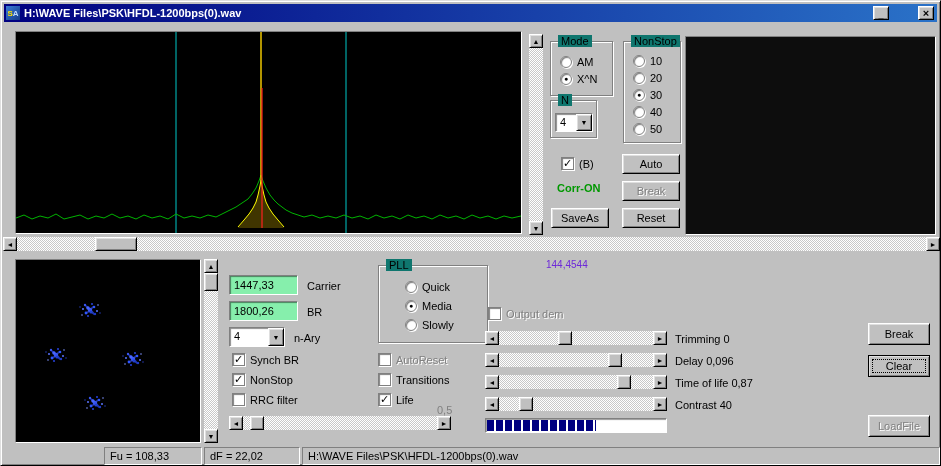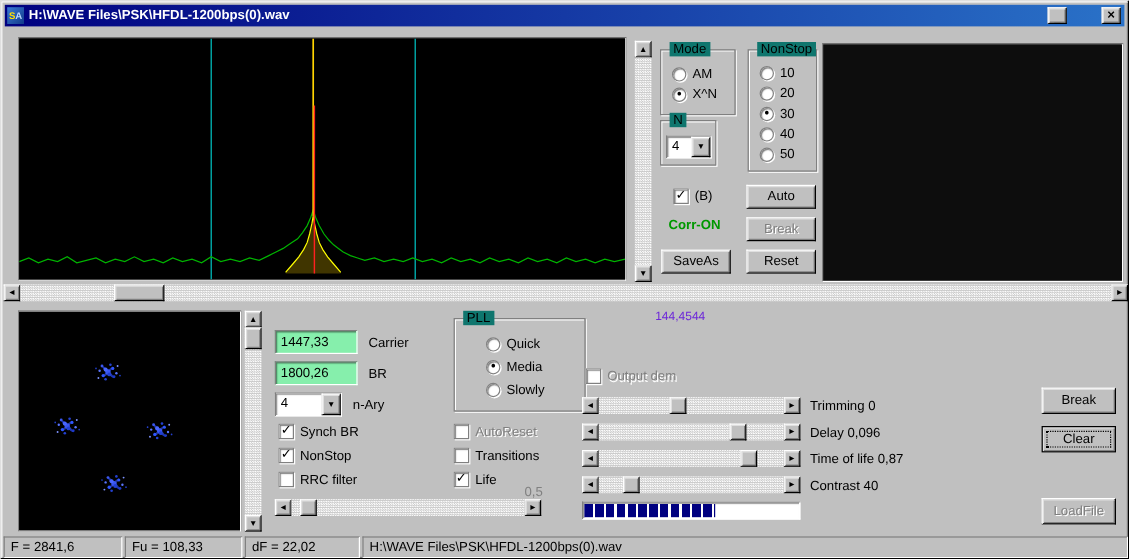--- a/index.html
+++ b/index.html
@@ -424,23 +424,20 @@
   <div class="btn" style="left:867px;top:322px;width:62px;height:22px;">
       <span>Break</span>
     </div>
   <div class="btn focused" style="left:867px;top:354px;width:62px;height:22px;">
       <span>Clear</span>
     </div>
   <div class="btn disabled" style="left:867px;top:414px;width:62px;height:22px;">
       <span>LoadFile</span>
     </div>
 
-  <div class="status-panel" style="left:2px;width:99px;">
-      <span>F = 2841,6</span>
-    </div>
   <div class="status-panel" style="left:103px;width:98px;">
       <span>Fu = 108,33</span>
     </div>
   <div class="status-panel" style="left:203px;width:96px;">
       <span>dF = 22,02</span>
     </div>
   <div class="status-panel" style="left:301px;width:638px;">
       <span>H:\WAVE Files\PSK\HFDL-1200bps(0).wav</span>
     </div>
 

